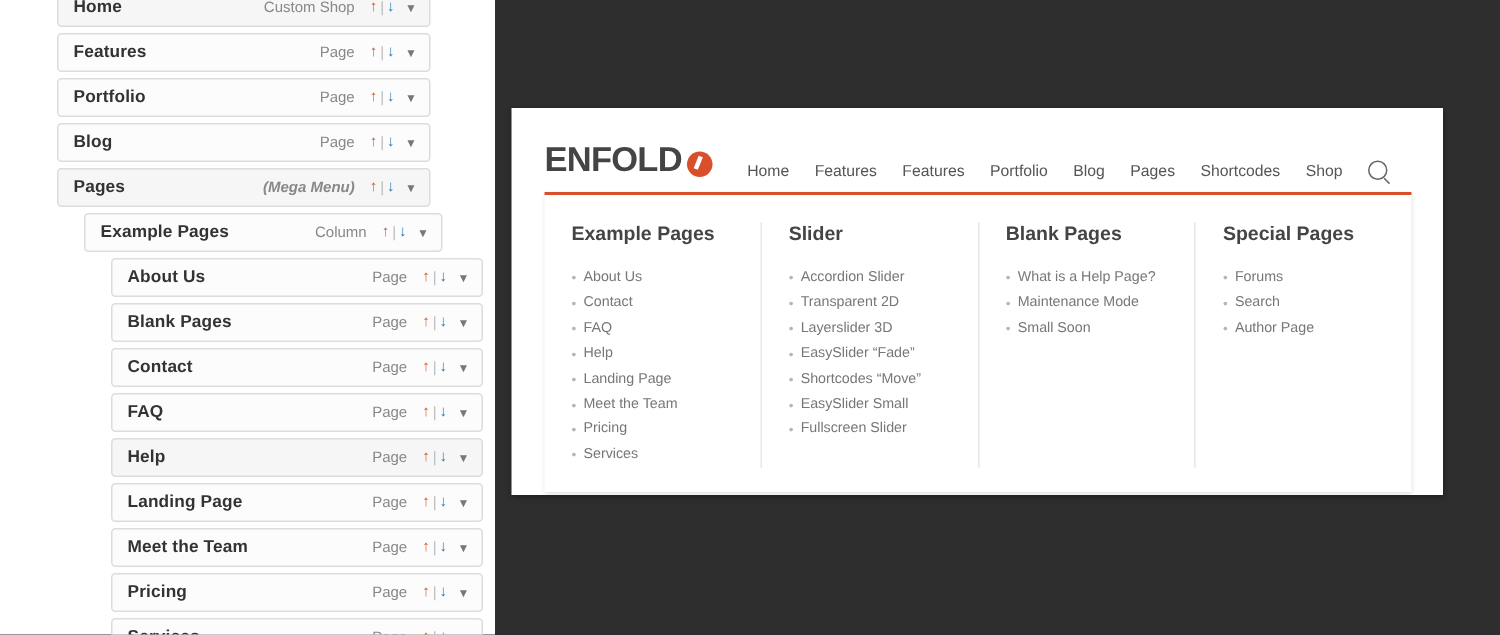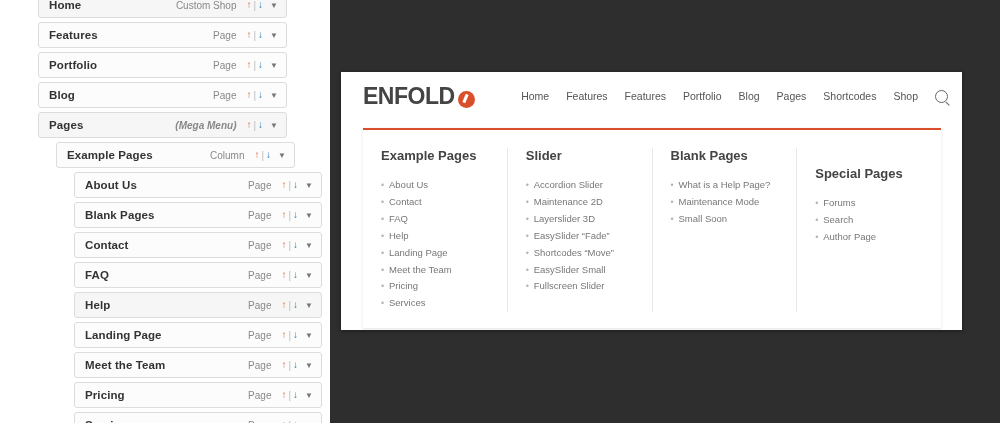--- a/index.html
+++ b/index.html
@@ -94,22 +94,22 @@
     width: 621px;
     height: 258px;
     background: #ffffff;
     box-shadow: 0 1px 4px rgba(0,0,0,0.4);
     overflow: hidden;
   }
   #site-header {
     position: relative;
     height: 48px;
     display: flex;
-    align-items: center;
-    padding: 0 14px 0 22px;
+    align-items: flex-end;
+    padding: 0 37px 0 22px;
     box-sizing: border-box;
   }
   .logo {
     display: flex;
     align-items: center;
     font-size: 23px;
     font-weight: bold;
     letter-spacing: -0.5px;
     color: #444;
   }
@@ -173,21 +173,21 @@
     padding: 18px 0 16px 0;
     display: flex;
     min-height: 185px;
   }
   .mm-col {
     box-sizing: border-box;
     padding: 0 16px 0 18px;
     flex: 1 1 0;
     border-right: 1px solid #e8e8e8;
   }
-  .mm-col:last-child { border-right: none; margin-top: 18px; }
+  .mm-col:last-child { border-right: none; }
   .mm-title {
     font-size: 13px;
     font-weight: bold;
     color: #444;
     margin: 0 0 14px 0;
   }
   .mm-list { list-style: none; margin: 0; padding: 0; }
   .mm-list li {
     font-size: 9.5px;
     color: #777;
@@ -407,21 +407,21 @@
           <li>Landing Page</li>
           <li>Meet the Team</li>
           <li>Pricing</li>
           <li>Services</li>
         </ul>
       </div>
       <div class="mm-col">
         <div class="mm-title">Slider</div>
         <ul class="mm-list">
           <li>Accordion Slider</li>
-          <li>Maintenance 2D</li>
+          <li>Transparent 2D</li>
           <li>Layerslider 3D</li>
           <li>EasySlider “Fade”</li>
           <li>Shortcodes “Move”</li>
           <li>EasySlider Small</li>
           <li>Fullscreen Slider</li>
         </ul>
       </div>
       <div class="mm-col">
         <div class="mm-title">Blank Pages</div>
         <ul class="mm-list">

